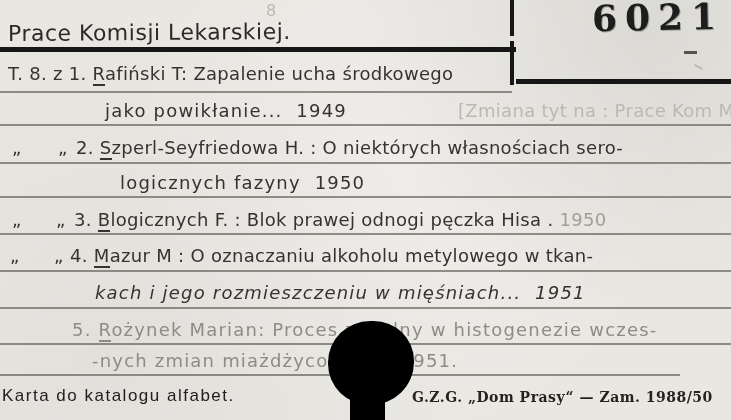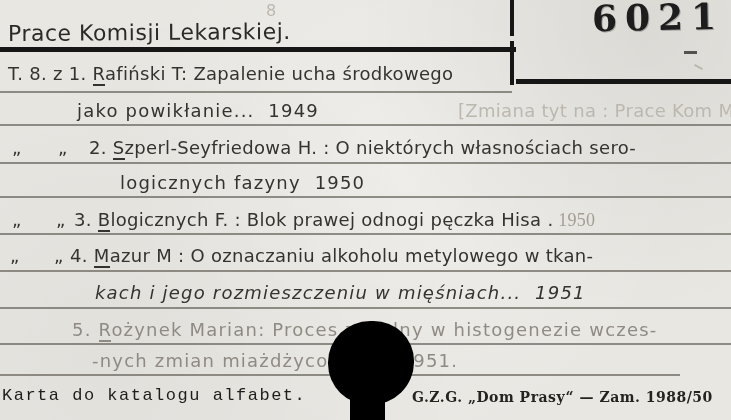--- a/index.html
+++ b/index.html
@@ -19,35 +19,35 @@
       radial-gradient(circle at 55% 40%, rgba(255,255,255,0.25), transparent 60%),
       var(--paper);
     font-family:"DejaVu Sans", sans-serif;
   }
   .rule{position:absolute; background:var(--line); opacity:.72; height:2px;}
   .rule.dark{background:#161616; opacity:1;}
   .vline{position:absolute; width:4px; background:#161616;}
   .row{position:absolute; left:0; width:731px; height:26px; white-space:nowrap;}
   .hw{position:absolute; font-size:18px; letter-spacing:0.3px; color:var(--ink); white-space:pre;}
   .wide{letter-spacing:1.2px;}
-  .faded{color:#a39e95;font-family:Liberation Serif, serif;}
+  .faded{color:#a39e95;}
   .light{color:var(--ink_light);}
   .pencil{color:var(--pencil);}
   .initial{border-bottom:2px solid currentColor;}
   .title{position:absolute; font-size:22px; letter-spacing:0.5px; color:#2c2a27; transform:rotate(-0.4deg); white-space:pre;}
   .stamp{
     position:absolute; left:592px; top:-4px;
     font-family:"DejaVu Serif", serif; font-weight:700;
     font-size:36px; letter-spacing:8px; color:var(--stamp);
     transform:rotate(-1deg); text-shadow:1px 1px 0 rgba(0,0,0,0.25);
   }
   .pencil-8{position:absolute; left:266px; top:1px; font-size:16px; color:var(--pencil);}
   .pencil-dash{position:absolute; left:684px; top:51px; width:13px; height:3px; background:#55524e;}
   .pencil-tick{position:absolute; left:694px; top:66px; width:9px; height:2px; background:var(--pencil); transform:rotate(28deg);}
-  .footer-left{position:absolute; left:2px; top:386px; font-family:Liberation Mono, monospace; font-size:17px; letter-spacing:1.5px; color:#1f1e1c; white-space:pre;}
+  .footer-left{position:absolute; left:2px; top:386px; font-family:Liberation Sans, sans-serif; font-size:17px; letter-spacing:1.5px; color:#1f1e1c; white-space:pre;}
   .footer-right{position:absolute; left:412px; top:389px; font-family:"DejaVu Serif", serif; font-size:14px; font-weight:600; letter-spacing:0.5px; color:#24231f; white-space:pre;}
   .blot{position:absolute; z-index:5;}
   .blot .circle{position:absolute; left:328px; top:321px; width:86px; height:84px; background:#000; border-radius:50% 48% 52% 50%;}
   .blot .stem{position:absolute; left:350px; top:396px; width:35px; height:24px; background:#000; border-radius:4px 4px 0 0;}
 </style>
 </head>
 <body>
 
 <div class="card">
 
@@ -70,28 +70,28 @@
   <div class="pencil-dash"></div>
   <div class="pencil-tick"></div>
 
   <div class="title" style="left:8px;top:20px;">Prace Komisji Lekarskiej.</div>
 
   <div class="row" style="top:63px;">
     <span class="hw" style="left:8px;"><span>T. 8. z 1. </span><span class="initial">R</span><span>afiński T: </span><span>Zapalenie ucha środkowego</span></span>
   </div>
 
   <div class="row" style="top:100px;">
-    <span class="hw wide" style="left:77px;text-align:center;">jako powikłanie...  1949</span>
+    <span class="hw wide" style="left:105px;text-align:center;">jako powikłanie...  1949</span>
     <span class="hw pencil" style="left:458px;">[Zmiana tyt na : Prace Kom Med Dol</span>
   </div>
 
   <div class="row" style="top:137px;">
     <span class="hw" style="left:12px;">„</span>
     <span class="hw" style="left:58px;">„</span>
-    <span class="hw" style="left:76px;margin-left:13px;"><span>2. </span><span class="initial">S</span><span>zperl-Seyfriedowa H. : </span><span>O niektórych własnościach sero-</span></span>
+    <span class="hw" style="left:76px;"><span>2. </span><span class="initial">S</span><span>zperl-Seyfriedowa H. : </span><span>O niektórych własnościach sero-</span></span>
   </div>
 
   <div class="row" style="top:172px;">
     <span class="hw wide" style="left:120px;">logicznych fazyny  1950</span>
   </div>
 
   <div class="row" style="top:209px;">
     <span class="hw" style="left:12px;">„</span>
     <span class="hw" style="left:56px;">„</span>
     <span class="hw" style="left:74px;"><span>3. </span><span class="initial">B</span><span>logicznych F. : </span><span>Blok prawej odnogi pęczka Hisa .</span><span class="faded"> 1950</span></span>

